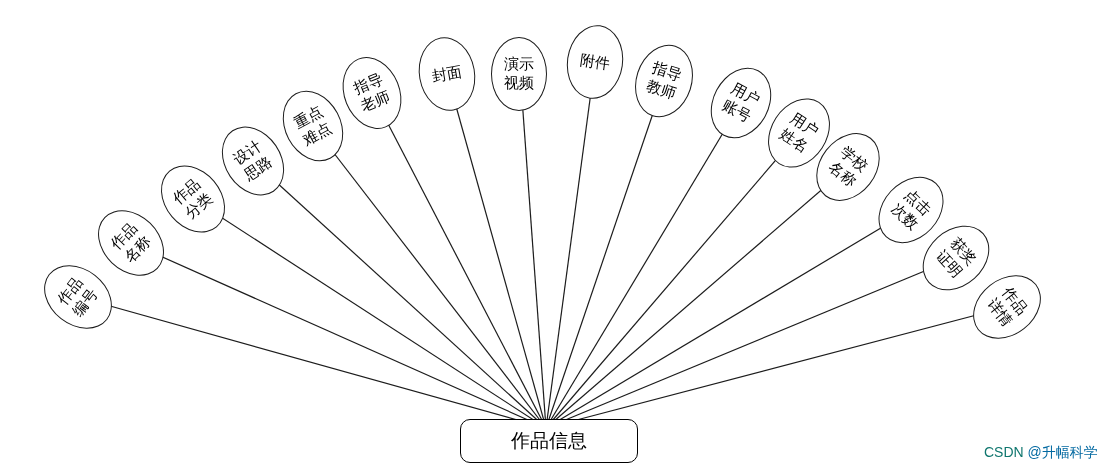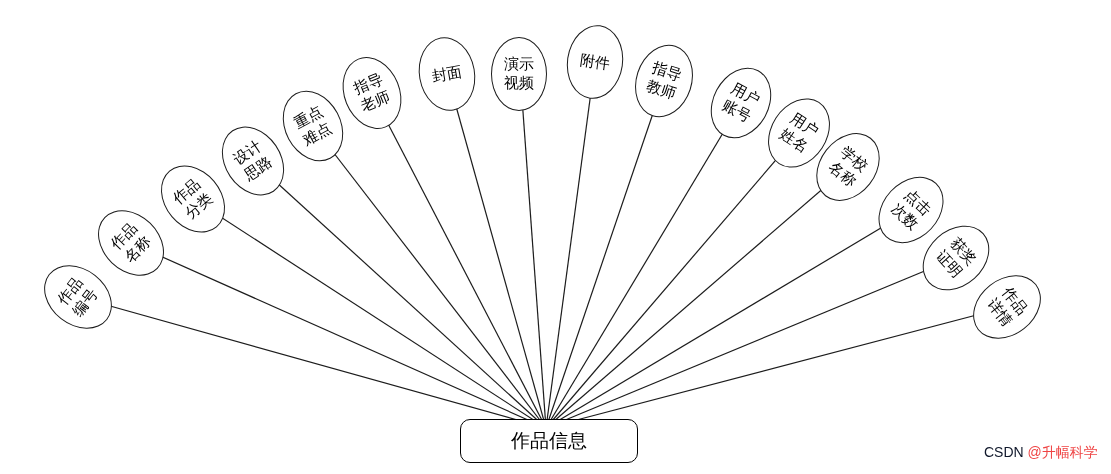--- a/index.html
+++ b/index.html
@@ -55,22 +55,22 @@
     z-index:3;
   }
   .watermark{
     position:absolute;
     left:984px;
     top:444px;
     font-size:14px;
     z-index:4;
     white-space:nowrap;
   }
-  .watermark .wm-prefix{color:#0f172a;}
-  .watermark .wm-user{color:#ef4444;}
+  .watermark .wm-prefix{color:#0f766e;}
+  .watermark .wm-user{color:#0369a1;}
 </style>
 </head>
 <body>
 
 <div class="canvas">
 
   <svg class="lines-layer" viewBox="0 0 1111 474" xmlns="http://www.w3.org/2000/svg">
     <g stroke="#1c1c1c" stroke-width="1.2">
       <line x1="78" y1="297" x2="546" y2="428"></line>
       <line x1="131" y1="243" x2="546" y2="428"></line>

